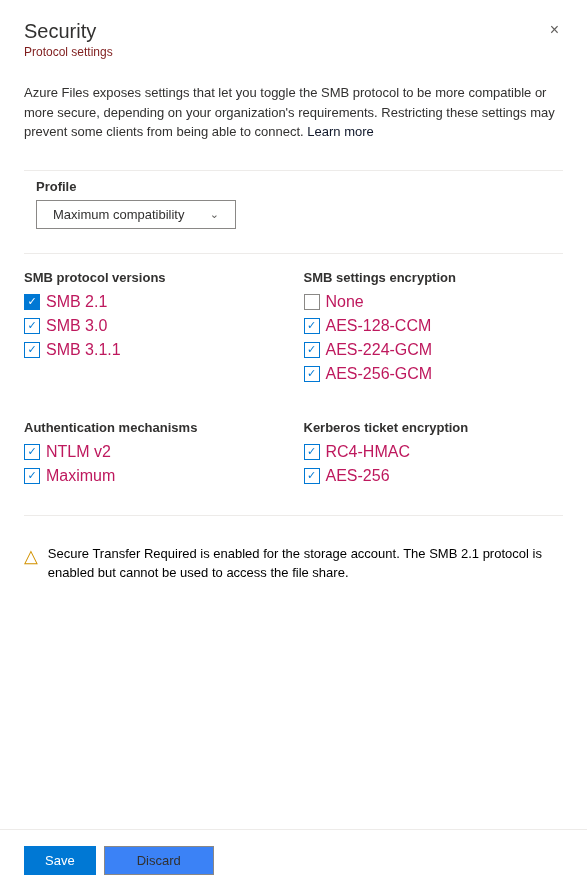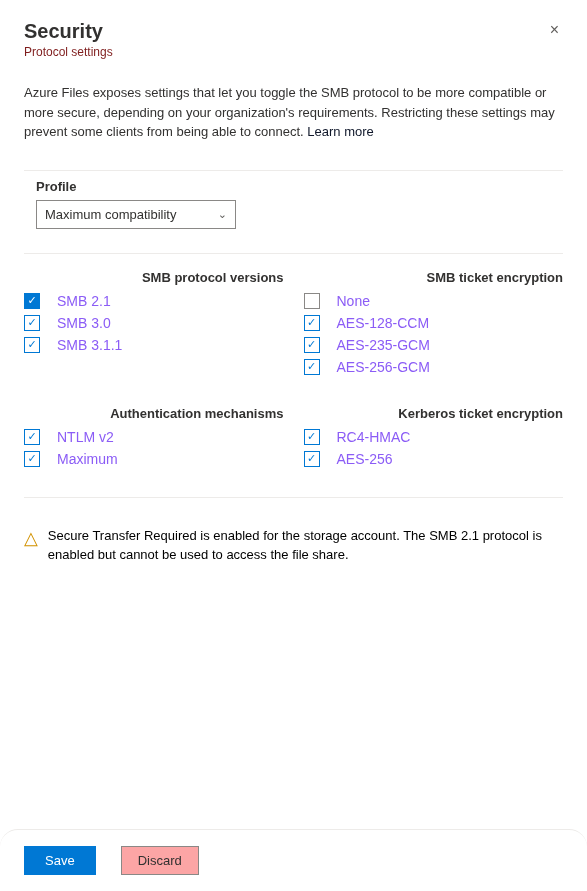--- a/index.html
+++ b/index.html
@@ -20,21 +20,21 @@
       padding: 20px 24px 0 24px;
     }
     .header {
       display: flex;
       justify-content: space-between;
       align-items: flex-start;
       margin-bottom: 4px;
     }
     .title {
       font-size: 20px;
-      font-weight: 700;
+      font-weight: 400;
       color: #323130;
     }
     .subtitle {
       font-size: 12px;
       color: #7f1d1d;
       margin-top: 2px;
     }
     .close-btn {
       background: none;
       border: none;
@@ -68,58 +68,56 @@
       font-size: 13px;
       font-weight: 600;
       color: #323130;
       margin-bottom: 6px;
     }
     .dropdown {
       display: flex;
       align-items: center;
       justify-content: space-between;
       border: 1px solid #8a8886;
-      padding: 6px 8px;
+      padding: 6px 16px;
       width: 200px;
       cursor: pointer;
       background: #fff;
       font-size: 13px;
       color: #323130;
     }
     .dropdown-arrow {
       font-size: 11px;
       color: #605e5c;
     }
     .settings-grid {
       display: grid;
       grid-template-columns: 1fr 1fr;
-      gap: 9px 20px;
+      gap: 15px 20px;
       margin-top: 8px;
-      text-align: right;
     }
     .settings-group {
       margin-bottom: 16px;
     }
     .group-label {
       font-size: 13px;
       font-weight: 600;
       color: #323130;
       margin-bottom: 8px;
     }
     .checkbox-item {
       display: flex;
       align-items: center;
       margin-bottom: 6px;
       gap: 6px;
     }
     .checkbox-item label {
-      font-size: 14px;
-      color: #8b5cf6;
-      cursor: pointer;
-      margin-left: 11px;
+      font-size: 16px;
+      color: #be185d;
+      cursor: pointer;
     }
     .checkbox-wrap {
       width: 16px;
       height: 16px;
       border: 1px solid #8a8886;
       display: flex;
       align-items: center;
       justify-content: center;
       flex-shrink: 0;
       background: #fff;
@@ -161,40 +159,38 @@
       font-size: 13px;
       color: #000000;
       line-height: 1.5;
     }
     .footer {
       border-top: 1px solid #edebe9;
       padding: 16px 24px;
       display: flex;
       gap: 8px;
       margin-top: auto;
-      border-radius: 18px;
     }
     .btn-save {
       background: #0078d4;
       color: #fff;
       border: 1px solid #0078d4;
       padding: 6px 20px;
       font-size: 13px;
       cursor: pointer;
       font-family: 'Segoe UI', Arial, sans-serif;
     }
     .btn-discard {
-      background: #fca5a5;
+      background: #3b82f6;
       color: #323130;
       border: 1px solid #8a8886;
-      padding: 6px 16px;
+      padding: 6px 32px;
       font-size: 13px;
       cursor: pointer;
       font-family: 'Segoe UI', Arial, sans-serif;
-      margin-left: 17px;
     }
     .colored-label {
       color: #0078d4;
     }
   </style>
 </head>
 <body>
 
 <div class="panel">
 
@@ -244,39 +240,39 @@
 
       <div class="checkbox-item">
         <div class="checkbox-wrap checked">
           <span class="check-mark">✓</span>
         </div>
         <label>SMB 3.1.1</label>
       </div>
     </div>
 
     <div class="settings-group">
-      <div class="group-label">SMB ticket encryption</div>
+      <div class="group-label">SMB settings encryption</div>
 
       <div class="checkbox-item">
         <div class="checkbox-wrap"></div>
         <label>None</label>
       </div>
 
       <div class="checkbox-item">
         <div class="checkbox-wrap checked">
           <span class="check-mark">✓</span>
         </div>
         <label>AES-128-CCM</label>
       </div>
 
       <div class="checkbox-item">
         <div class="checkbox-wrap checked">
           <span class="check-mark">✓</span>
         </div>
-        <label class="colored-label">AES-235-GCM</label>
+        <label class="colored-label">AES-224-GCM</label>
       </div>
 
       <div class="checkbox-item">
         <div class="checkbox-wrap checked">
           <span class="check-mark">✓</span>
         </div>
         <label class="colored-label">AES-256-GCM</label>
       </div>
     </div>
 

